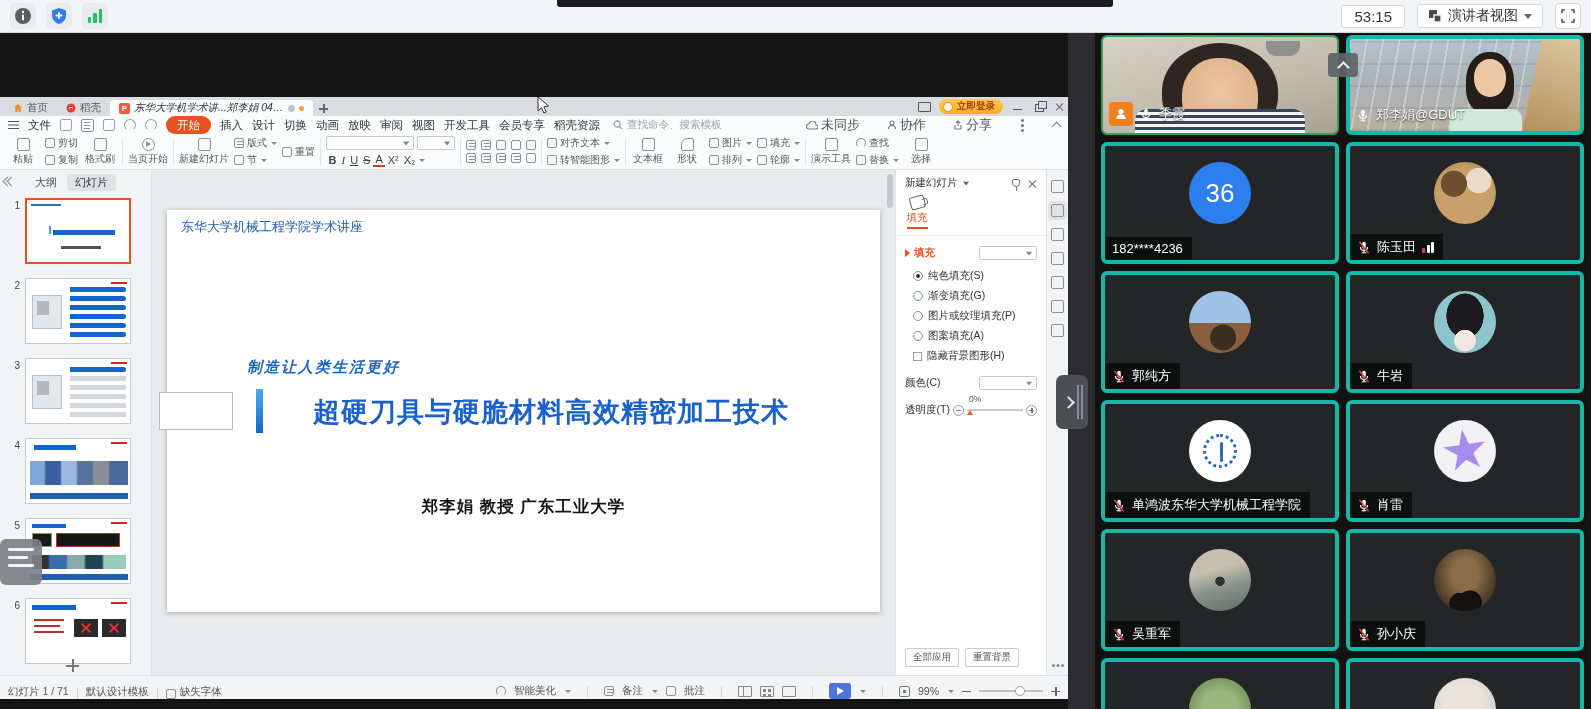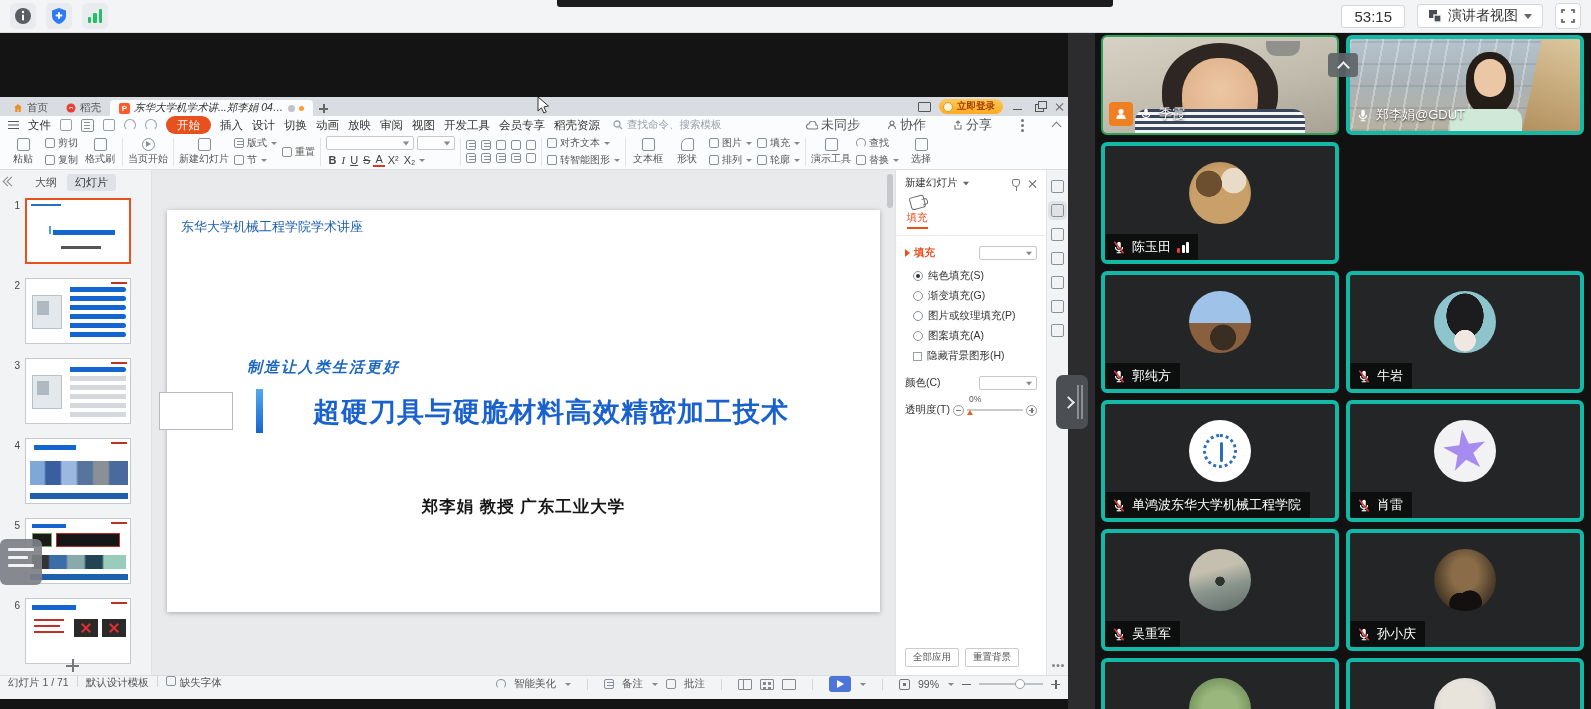--- a/index.html
+++ b/index.html
@@ -152,21 +152,21 @@
   .p-foot{position:absolute;left:9px;bottom:8px;display:flex;gap:6px;}
   .p-foot .btn{border:1px solid #c9cbce;background:#fff;border-radius:2px;font-size:9.5px;color:#555;padding:2px 7px;}
 
   
   .iconstrip{width:22px;background:#f2f3f5;border-left:1px solid #e2e3e5;display:flex;flex-direction:column;align-items:center;padding-top:10px;gap:11px;position:relative;}
   .si{width:13px;height:13px;border:1.2px solid #8a9097;border-radius:2px;}
   .si.act{outline:3px solid #e0e2e6;background:#e0e2e6;}
   .hdots{position:absolute;bottom:8px;left:5px;width:3px;height:3px;border-radius:50%;background:#888;box-shadow:4.5px 0 0 #888,9px 0 0 #888;}
 
   
-  .wstatus{position:absolute;left:0;top:578px;width:100%;height:24px;background:#f3f4f6;border-top:1px solid #dcdee0;display:flex;align-items:flex-start;padding:0 8px;font-size:10.5px;color:#555;}
+  .wstatus{position:absolute;left:0;top:578px;width:100%;height:24px;background:#f3f4f6;border-top:1px solid #dcdee0;display:flex;align-items:flex-end;padding:0 8px;font-size:10.5px;color:#555;}
   .ssep{width:1px;height:11px;background:#d2d4d7;margin:0 8px;}
   .st-right{margin-left:auto;display:flex;align-items:center;gap:8px;}
   .vb{width:14px;height:11px;border:1.2px solid #85898e;border-radius:1px;position:relative;}
   .vb.split::after{content:"";position:absolute;left:4px;top:0;width:1.2px;height:100%;background:#85898e;}
   .vb.grid::after{content:"";position:absolute;left:2px;top:2px;width:3px;height:3px;background:#85898e;box-shadow:5px 0 0 #85898e,0 5px 0 #85898e,5px 5px 0 #85898e;}
   .playbtn{width:22px;height:16px;background:#4d74d8;border-radius:3px;position:relative;}
   .playbtn::after{content:"";position:absolute;left:8px;top:4px;width:0;height:0;border-left:7px solid #fff;border-top:4px solid transparent;border-bottom:4px solid transparent;}
   .ztrack{width:64px;height:2px;background:#bfc2c5;position:relative;}
   .ztrack .knob{position:absolute;left:36px;top:-4px;width:10px;height:10px;border-radius:50%;background:#fff;border:1px solid #9aa0a6;}
   .zplus,.zminus{position:relative;width:9px;height:9px;}
@@ -788,20 +788,26 @@
               <line x1="12" y1="17" x2="12" y2="21" stroke="#fff" stroke-width="2"></line>
               <line x1="8" y1="21" x2="16" y2="21" stroke="#fff" stroke-width="2"></line>
             </svg>
           <span>郑李娟@GDUT</span>
         </div>
       </div>
     </div>
 
     <div class="vrow rn">
       <div class="tile">
+        <div class="av av-num">36</div>
+        <div class="namepill">
+          <span>182****4236</span>
+        </div>
+      </div>
+      <div class="tile">
         <div class="av av-dog"></div>
         <div class="namepill">
           <svg width="14" height="15" viewBox="0 0 24 24">
               <rect x="9" y="2" width="6" height="12" rx="3" fill="#fff"></rect>
               <path d="M6 11a6 6 0 0012 0" stroke="#fff" stroke-width="2" fill="none"></path>
               <line x1="12" y1="17" x2="12" y2="21" stroke="#fff" stroke-width="2"></line>
               <line x1="8" y1="21" x2="16" y2="21" stroke="#fff" stroke-width="2"></line>
               <line x1="4" y1="2" x2="20" y2="22" stroke="#e03c3c" stroke-width="2.6"></line>
             </svg>
           <span>陈玉田</span>

